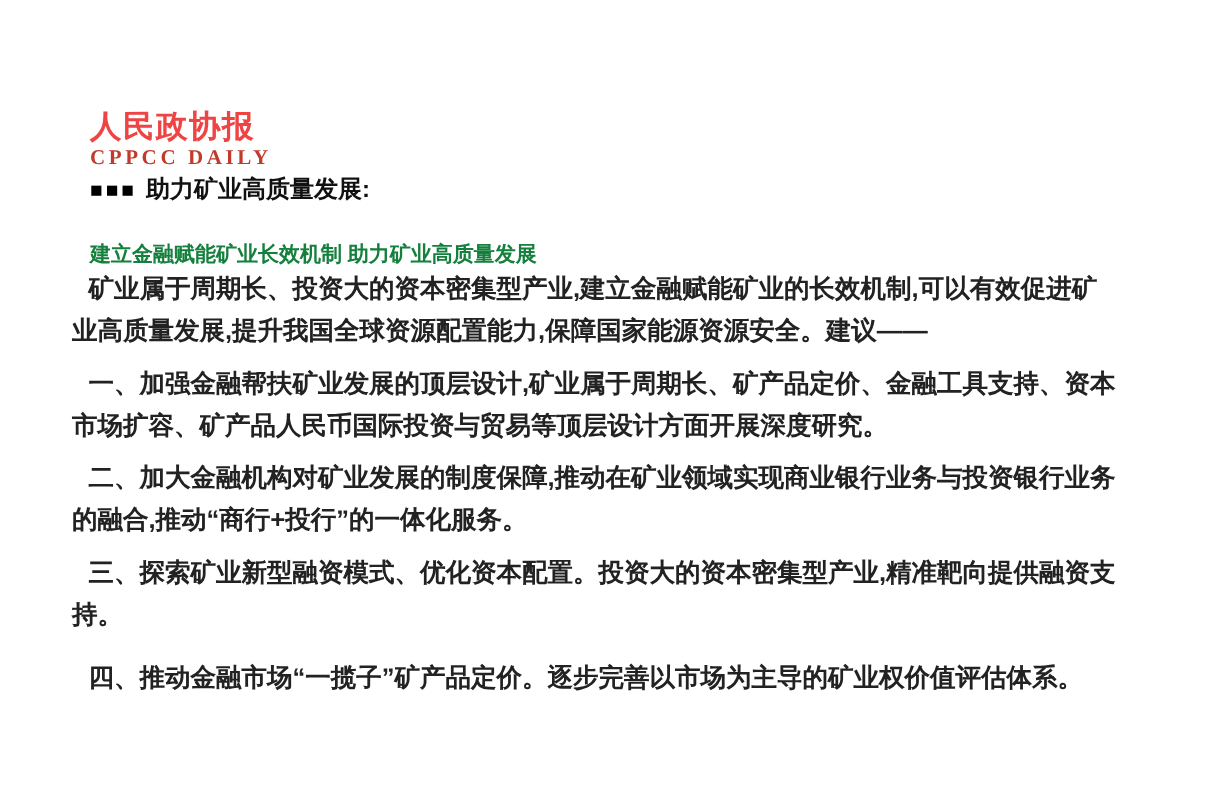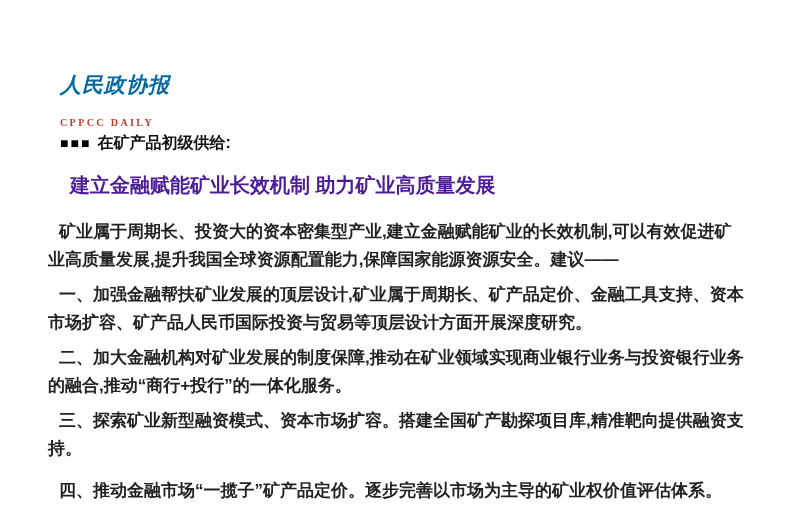--- a/index.html
+++ b/index.html
@@ -18,95 +18,93 @@
     box-sizing: border-box;
     width: 803px;
     height: 528px;
     padding: 74px 55px 0 48px;
     background: #ffffff;
   }
   .masthead {
     padding-left: 12px;
   }
   .logo {
-    color: #0369a1;
+    color: #ef4444;
     font-size: 21px;
     line-height: 21px;
     font-weight: bold;
-    font-style: italic;
     letter-spacing: 1px;
   }
   .logo-sub {
     color: #c13a2b;
     font-family: "Liberation Serif", "DejaVu Serif", serif;
-    font-size: 10px;
+    font-size: 14px;
     line-height: 10px;
     font-weight: bold;
     letter-spacing: 2.4px;
-    margin-top: 23px;
+    margin-top: 6px;
   }
   .byline {
     padding-left: 12px;
     margin-top: 6px;
     font-size: 16px;
     line-height: 18px;
     font-weight: bold;
     color: #111111;
     white-space: nowrap;
   }
   .byline .squares {
     font-size: 14px;
     letter-spacing: 2px;
     margin-right: 6px;
     color: #000000;
   }
   .title {
-    font-size: 20px;
+    font-size: 14px;
     line-height: 20px;
     font-weight: bold;
-    margin: 23px 0 0 14px;
+    margin: 23px 0 0 4px;
     padding-left: 8px;
-    color: #4c1d95;
+    color: #15803d;
   }
   .para {
     width: 700px;
     font-size: 17px;
     line-height: 28px;
     font-weight: bold;
     color: #222222;
     margin: 0 0 7px 0;
     text-indent: 11px;
     word-break: break-all;
   }
   .para:first-of-type {
-    margin-top: 23px;
   }
   .para:last-of-type {
     margin-top: 14px;
   }
 </style>
 </head>
 <body>
 
 <div class="page">
 
   <header class="masthead">
     <div class="logo">人民政协报</div>
     <div class="logo-sub">CPPCC DAILY</div>
   </header>
 
   <div class="byline">
-    <span class="squares">■■■</span><span class="byline-text">在矿产品初级供给:</span>
+    <span class="squares">■■■</span><span class="byline-text">助力矿业高质量发展:</span>
   </div>
 
   <h1 class="title">建立金融赋能矿业长效机制 助力矿业高质量发展</h1>
 
   <p class="para">矿业属于周期长、投资大的资本密集型产业,建立金融赋能矿业的长效机制,可以有效促进矿业高质量发展,提升我国全球资源配置能力,保障国家能源资源安全。建议——</p>
 
   <p class="para">一、加强金融帮扶矿业发展的顶层设计,矿业属于周期长、矿产品定价、金融工具支持、资本市场扩容、矿产品人民币国际投资与贸易等顶层设计方面开展深度研究。</p>
 
   <p class="para">二、加大金融机构对矿业发展的制度保障,推动在矿业领域实现商业银行业务与投资银行业务的融合,推动“商行+投行”的一体化服务。</p>
 
-  <p class="para">三、探索矿业新型融资模式、资本市场扩容。搭建全国矿产勘探项目库,精准靶向提供融资支持。</p>
+  <p class="para">三、探索矿业新型融资模式、优化资本配置。投资大的资本密集型产业,精准靶向提供融资支持。</p>
 
   <p class="para">四、推动金融市场“一揽子”矿产品定价。逐步完善以市场为主导的矿业权价值评估体系。</p>
 
 </div>
 
 </body></html>

